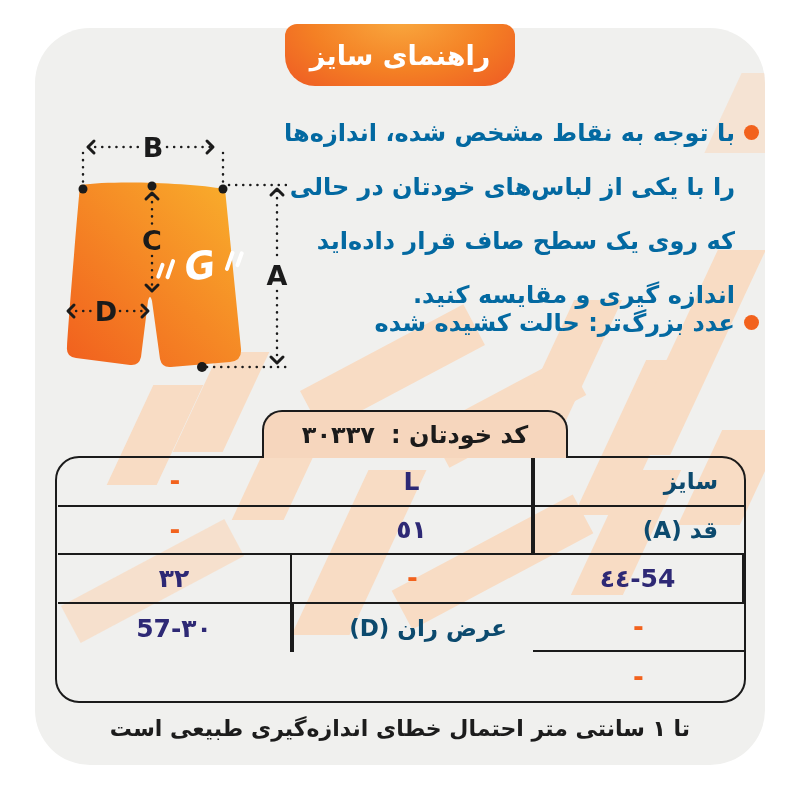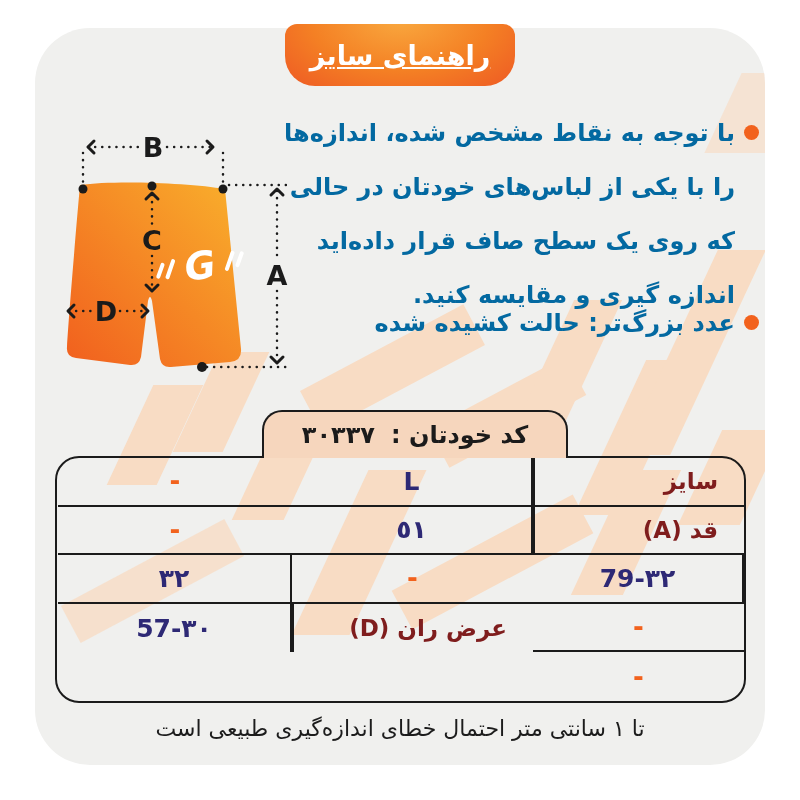--- a/index.html
+++ b/index.html
@@ -28,21 +28,21 @@
   .s11{ left:25px;  top:532px; width:185px; height:42px; opacity:.8; }
   .s12{ left:295px; top:442px; width:58px;  height:165px; }
   .s13{ left:355px; top:512px; width:205px; height:44px; }
   .s14{ left:565px; top:442px; width:52px;  height:125px; }
 
   
   .badge { position:absolute; left:285px; top:24px; width:230px; height:62px; z-index:6;
            background:radial-gradient(ellipse at 50% -10%, #f9a93f 0%, #f48024 55%, #ee5a24 100%);
            border-radius:12px 12px 30px 30px;
            display:flex; align-items:center; justify-content:center;
-           color:#ffffff; font-size:27px; font-weight:bold; direction:rtl;text-decoration:underline; }
+           color:#ffffff; font-size:27px; font-weight:bold; direction:rtl; }
 
   
   .illus { position:absolute; left:20px; top:95px; width:270px; height:290px; z-index:2; }
 
   
   .btext { position:absolute; right:30px; z-index:2; direction:rtl; text-align:right;
            color:#0369a1; font-size:24px; font-weight:bold; line-height:54px;
            white-space:nowrap; }
   .b1 { top:78px; }
   .b2 { top:268px; }
@@ -57,31 +57,31 @@
              border-radius:20px 20px 0 0; direction:rtl;
              display:flex; align-items:center; justify-content:center; gap:16px;
              font-size:24px; font-weight:bold; color:#1b1b1b; }
 
   
   .sizetable { position:absolute; left:20px; top:428px; width:691px; height:247px; z-index:2;
                direction:rtl; display:grid; grid-template-columns:211px 241px 234px;
                grid-auto-rows:1fr; border:2.5px solid #1b1b1b; border-radius:24px;
                overflow:hidden; background:transparent; }
   .cell { display:flex; align-items:center; font-weight:bold; }
-  .c-label { justify-content:flex-start; padding:0 26px; font-size:23px; color:#7f1d1d;
+  .c-label { justify-content:flex-start; padding:0 26px; font-size:23px; color:#0c4a6e;
              border-inline-end:2px solid #1b1b1b; }
   .c-value { justify-content:center; font-size:25px; color:#2e2975;
              border-inline-end:2px solid #1b1b1b; direction:ltr; }
   .c-dash  { justify-content:center; font-size:26px; color:#f2621d; }
   .rb { border-bottom:2px solid #1b1b1b; }
 
   
   .footnote { position:absolute; left:0; top:688px; width:730px; z-index:2;
               text-align:center; direction:rtl; color:#1c1c1c;
-              font-size:22px; font-weight:normal; }
+              font-size:22px; font-weight:bold; }
 </style>
 </head>
 <body>
 
 <div class="stage">
 
   <div class="card">
 
     <div class="stripe sk s1"></div>
     <div class="stripe sk s2"></div>
@@ -191,21 +191,21 @@
 
     <div class="sizetable">
       <div class="cell c-label rb">سایز</div>
       <div class="cell c-value rb">L</div>
       <div class="cell c-dash  rb">-</div>
 
       <div class="cell c-label rb">قد (A)</div>
       <div class="cell c-value rb">٥١</div>
       <div class="cell c-dash  rb">-</div>
 
-      <div class="cell c-value rb">79-٣٢</div>
+      <div class="cell c-value rb">٤٤-54</div>
       <div class="cell c-dash  rb">-</div>
 
       <div class="cell c-value rb">٣٢</div>
       <div class="cell c-dash  rb">-</div>
 
       <div class="cell c-label">عرض ران (D)</div>
       <div class="cell c-value">57-٣٠</div>
       <div class="cell c-dash">-</div>
     </div>
 

